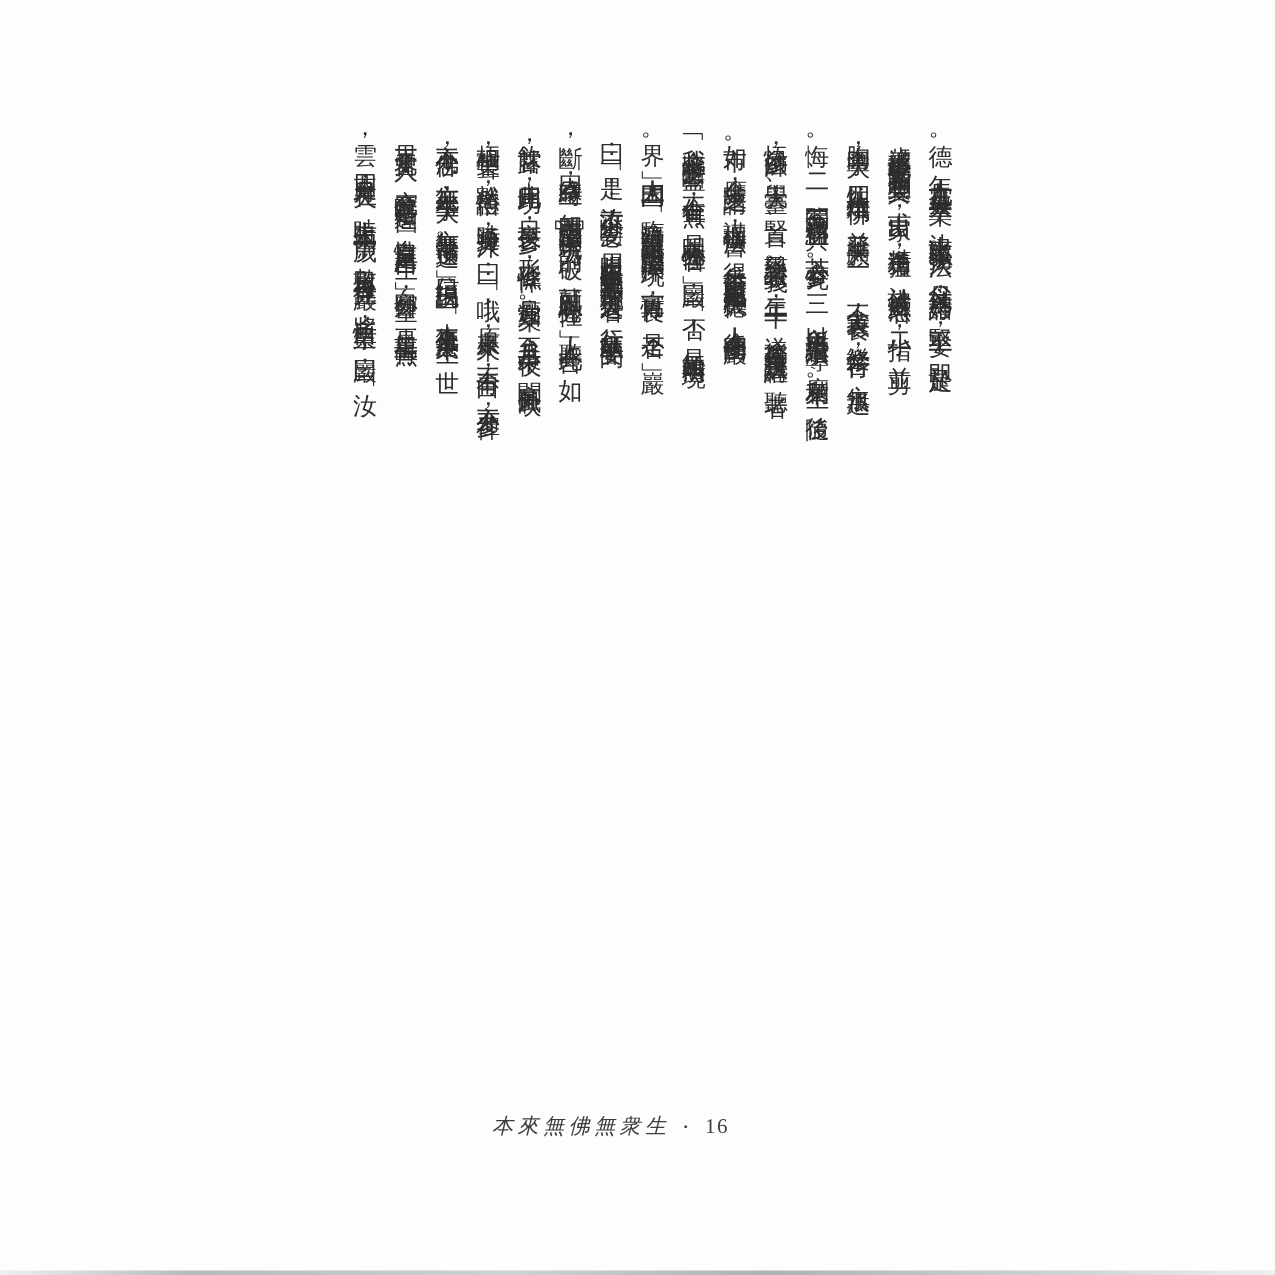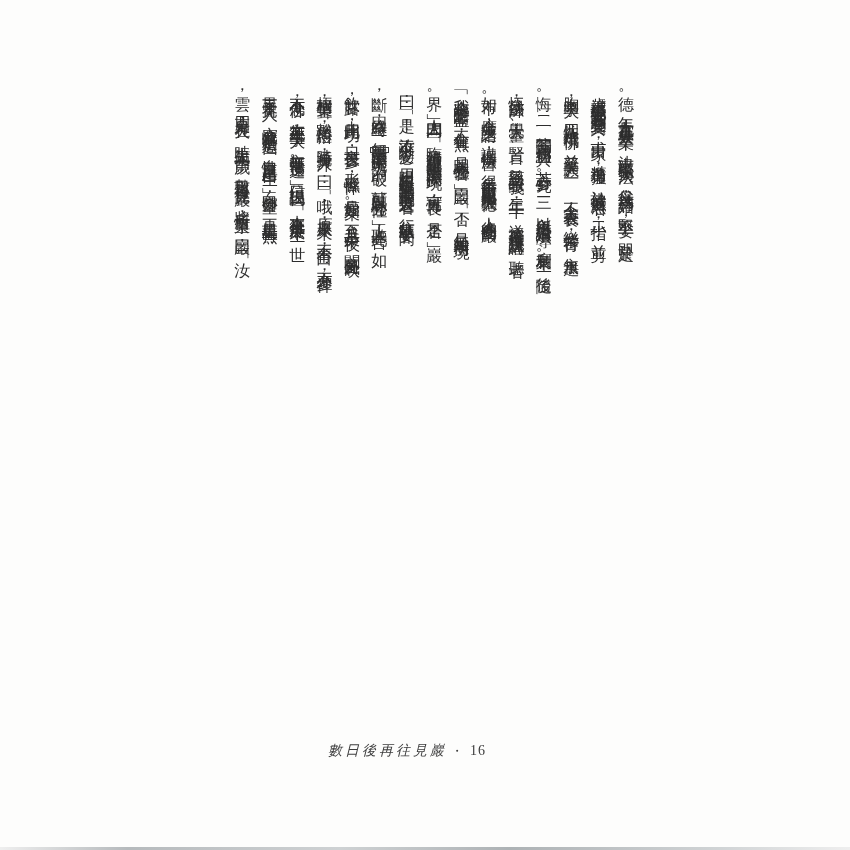--- a/index.html
+++ b/index.html
@@ -93,17 +93,17 @@
       <div class="tcol">曰：「是！汝不可斷妄念，用眼根向不住有無黑闇深坑那裏返看，行住坐臥不要間</div>
       <div class="tcol">斷，因緣時至，無明湛湛黑闇深坑<span class="boxed">力</span>的一破，就可以明心見性。」上人聽此言，如</div>
       <div class="tcol">飲甘露，由此用功，日夜苦參，形容憔悴，瘦骨如柴。至八月某中夜，聞窗外風吹</div>
       <div class="tcol">梧桐葉聲，豁然證悟，時通身大汗，曰：「哦！原來原來，不青不白，亦不參禪，</div>
       <div class="tcol">亦不念佛，亦無死生事大，亦無無常迅速。」信口説偈曰：「本來無佛無衆生，世</div>
       <div class="tcol">界未曾見一人；究竟瞭解是這箇，自性還是自己生。」向窗外望，正是萬里青無</div>
       <div class="tcol">雲，四更月在天，時上人年二十四歲。數日後再往見巖，將所悟禀呈，巖曰：「汝</div>
     </div>
 
   <div class="footer">
-    <span class="title">數日後再往見巖</span><span class="sep">・</span><span class="pagenum">16</span>
+    <span class="title">本來無佛無衆生</span><span class="sep">・</span><span class="pagenum">16</span>
   </div>
 
   <div class="scan-edge"></div>
 </div>
 
 </body></html>

